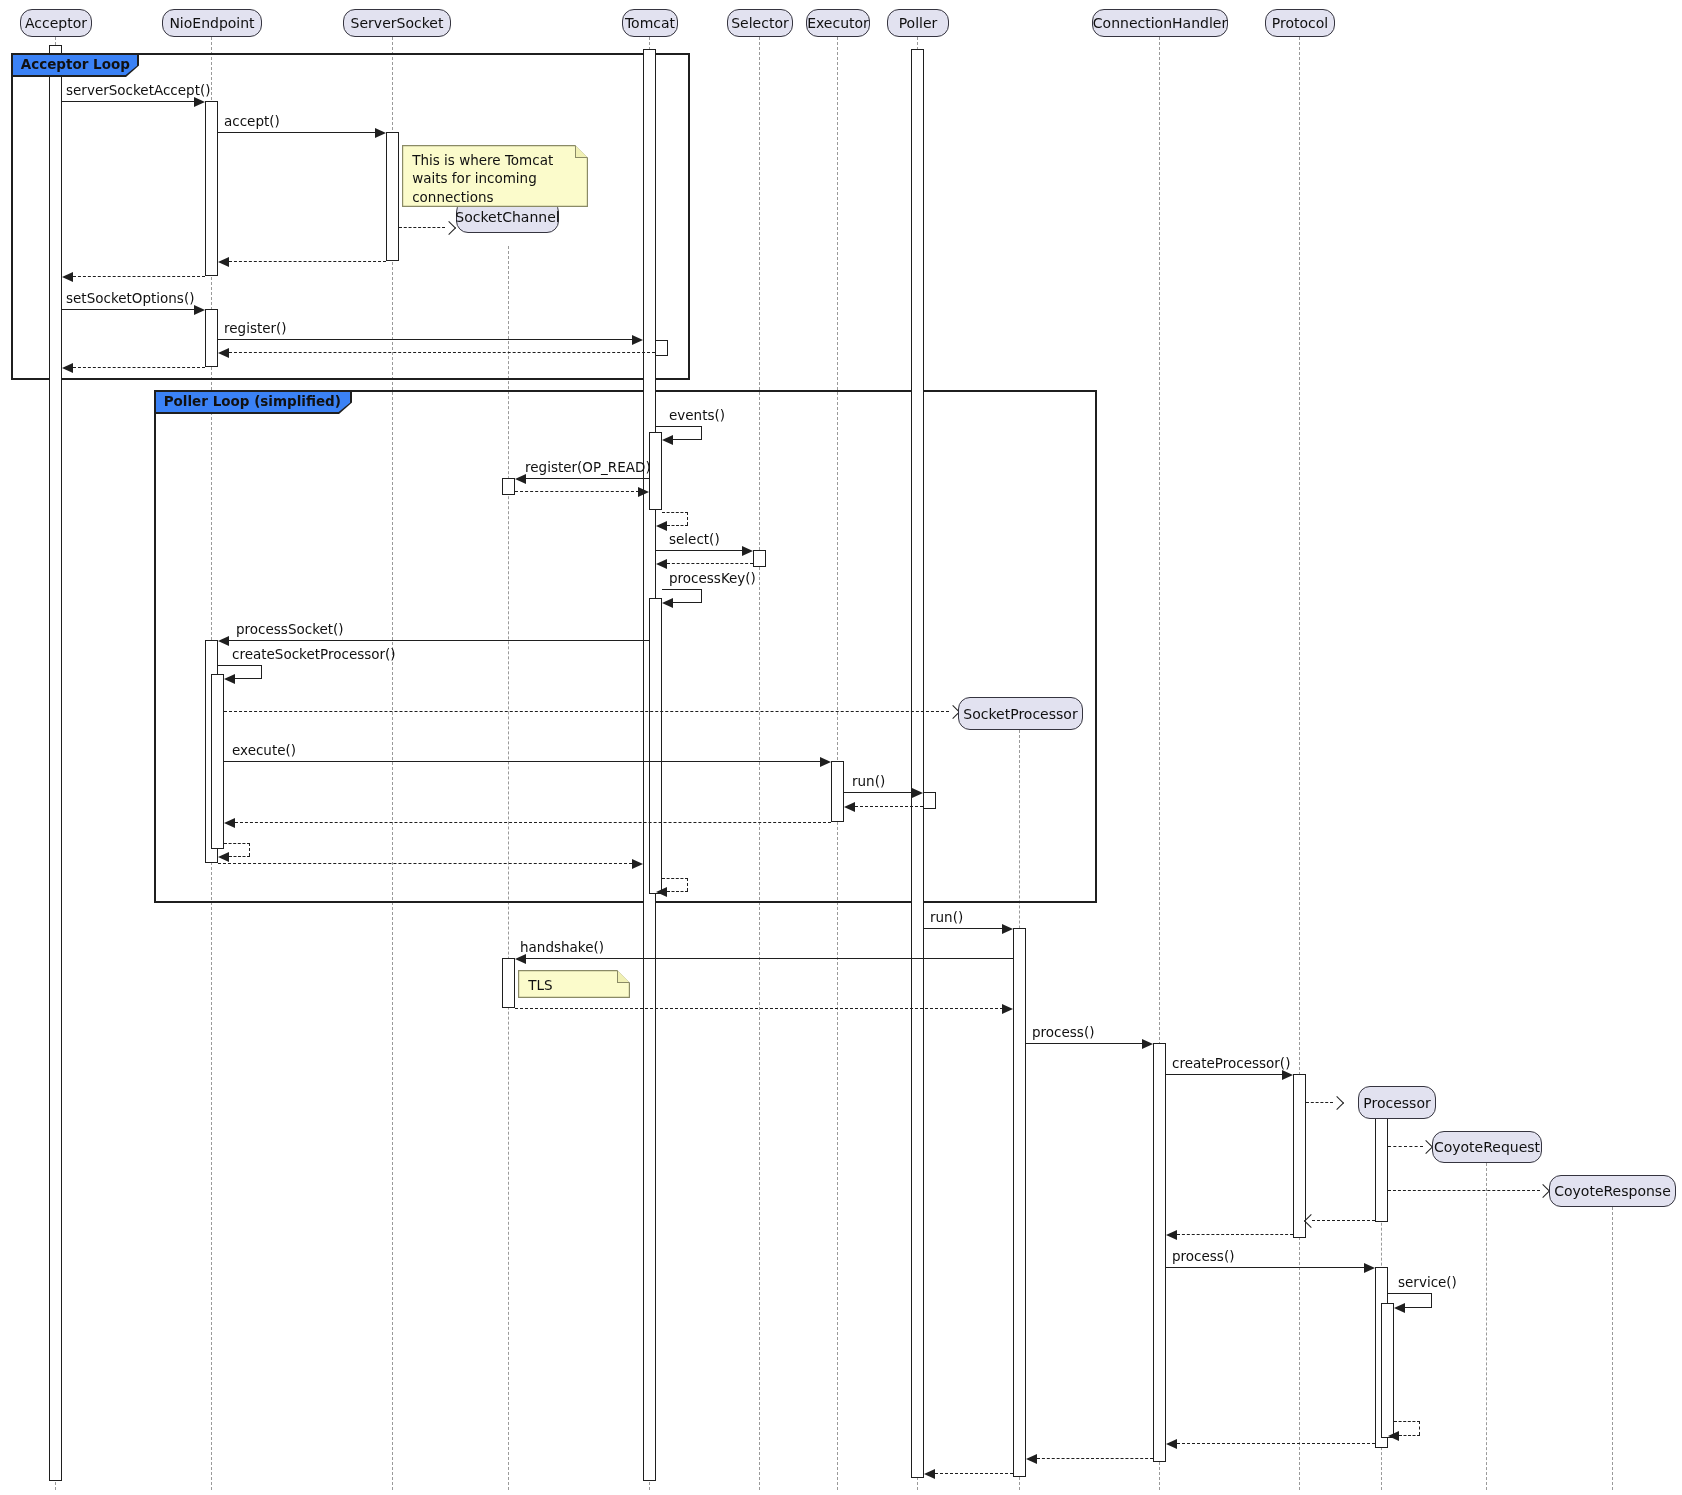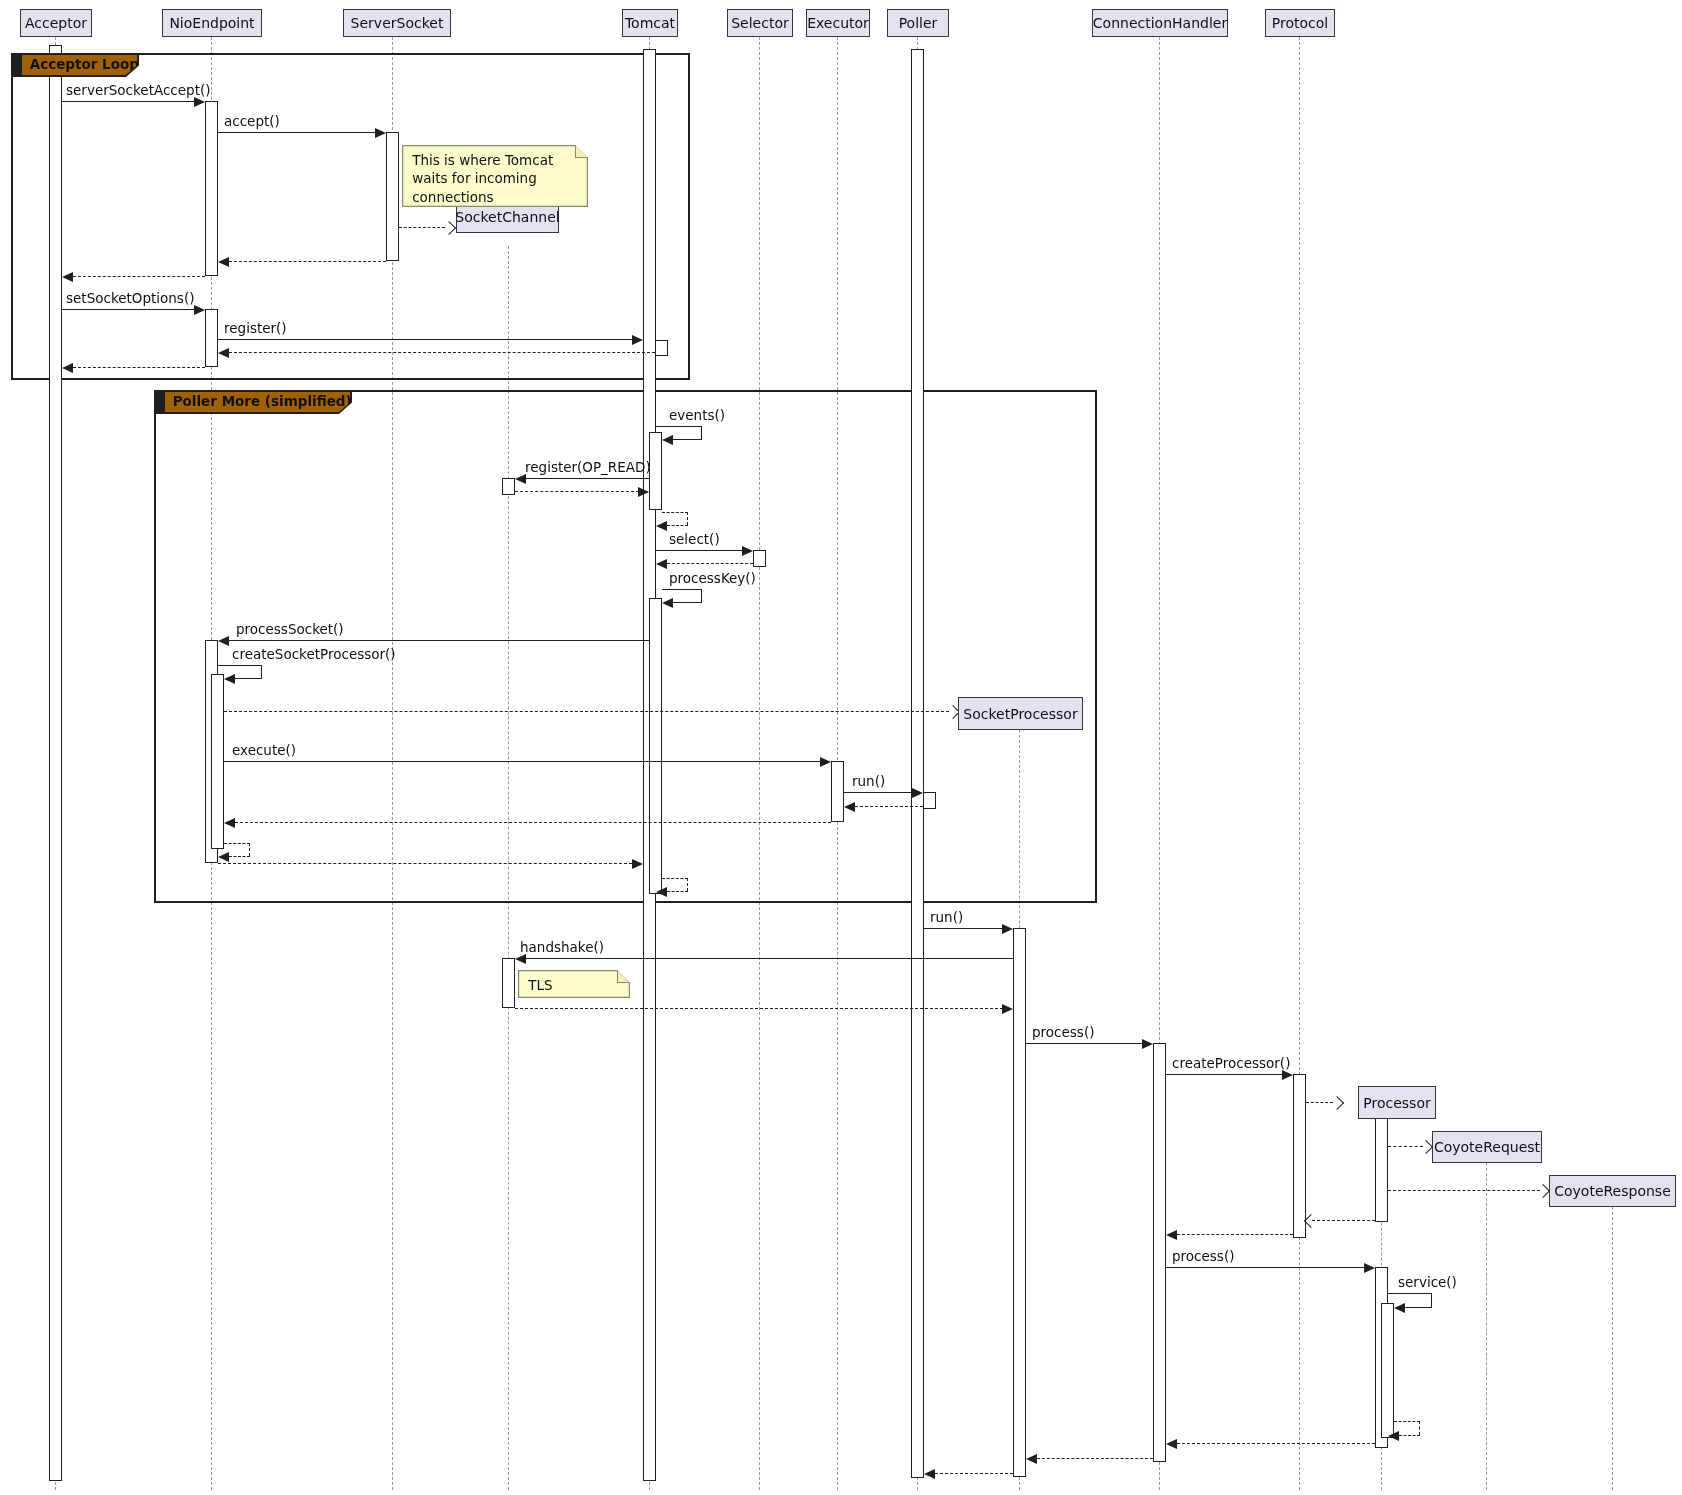--- a/index.html
+++ b/index.html
@@ -1,38 +1,38 @@
 <!DOCTYPE html>
 <html><head>
 <meta charset="utf-8">
 <style>
   html,body{margin:0;padding:0;background:#ffffff;}
   #canvas{position:relative;width:1682px;height:1495px;background:#ffffff;
     font-family:"DejaVu Sans","Liberation Sans",sans-serif;color:#111;overflow:hidden;}
 
   
   .pbox{position:absolute;height:28px;background:#E2E2F0;border:1.5px solid #35343f;
-    border-radius:0;display:flex;align-items:center;justify-content:center;
+    border-radius:12px;display:flex;align-items:center;justify-content:center;
     font-size:14px;color:#101010;box-sizing:border-box;z-index:6;white-space:nowrap;}
 
   
   .ll{position:absolute;width:0;border-left:1.5px dashed #9a9a9a;z-index:1;}
 
   
   .bar{position:absolute;width:13px;background:#ffffff;border:1.5px solid #1f1f1f;
     box-sizing:border-box;z-index:3;}
 
   
   .frame{position:absolute;border:2px solid #1f1f1f;z-index:2;}
   .ftab{position:absolute;background:#1f1f1f;z-index:5;
     clip-path:polygon(0 0,100% 0,100% 52%,calc(100% - 13px) 100%,0 100%);}
-  .ftab-in{position:absolute;inset:1.7px;background:#a16207;
+  .ftab-in{position:absolute;inset:1.7px;background:#3b82f6;
     clip-path:polygon(0 0,100% 0,100% 52%,calc(100% - 12px) 100%,0 100%);
     display:flex;align-items:center;padding:0 22px 2px 8px;
-    font-size:13.5px;font-weight:bold;white-space:nowrap;margin-left:9px;}
+    font-size:13.5px;font-weight:bold;white-space:nowrap;}
 
   
   .hl{position:absolute;height:0;border-top:1.5px solid #1f1f1f;z-index:4;}
   .vl{position:absolute;width:0;border-left:1.5px solid #1f1f1f;z-index:4;}
   .dash{border-top-style:dashed;}
   .vdash{border-left-style:dashed;}
 
   
   .tri-r{position:absolute;width:0;height:0;border-top:5px solid transparent;
     border-bottom:5px solid transparent;border-left:11px solid #1f1f1f;z-index:4;}
@@ -75,21 +75,21 @@
   <div class="ll" style="left:1381px;top:1118px;height:372px;"></div>
   <div class="ll" style="left:1486px;top:1163px;height:327px;"></div>
   <div class="ll" style="left:1612px;top:1207px;height:283px;"></div>
 
   <div class="frame" style="left:11px;top:53px;width:675px;height:323px;"></div>
   <div class="ftab" style="left:11px;top:53px;width:128px;height:24px;">
     <div class="ftab-in">Acceptor Loop</div>
   </div>
   <div class="frame" style="left:154px;top:390px;width:939px;height:509px;"></div>
   <div class="ftab" style="left:154px;top:390px;width:198px;height:24px;">
-    <div class="ftab-in">Poller More (simplified)</div>
+    <div class="ftab-in">Poller Loop (simplified)</div>
   </div>
 
   <div class="pbox" style="left:20px;top:9px;width:72px;">Acceptor</div>
   <div class="pbox" style="left:162px;top:9px;width:100px;">NioEndpoint</div>
   <div class="pbox" style="left:343px;top:9px;width:108px;">ServerSocket</div>
   <div class="pbox" style="left:622px;top:9px;width:56px;">Tomcat</div>
   <div class="pbox" style="left:727px;top:9px;width:66px;">Selector</div>
   <div class="pbox" style="left:806px;top:9px;width:64px;">Executor</div>
   <div class="pbox" style="left:887px;top:9px;width:62px;">Poller</div>
   <div class="pbox" style="left:1092px;top:9px;width:136px;">ConnectionHandler</div>

